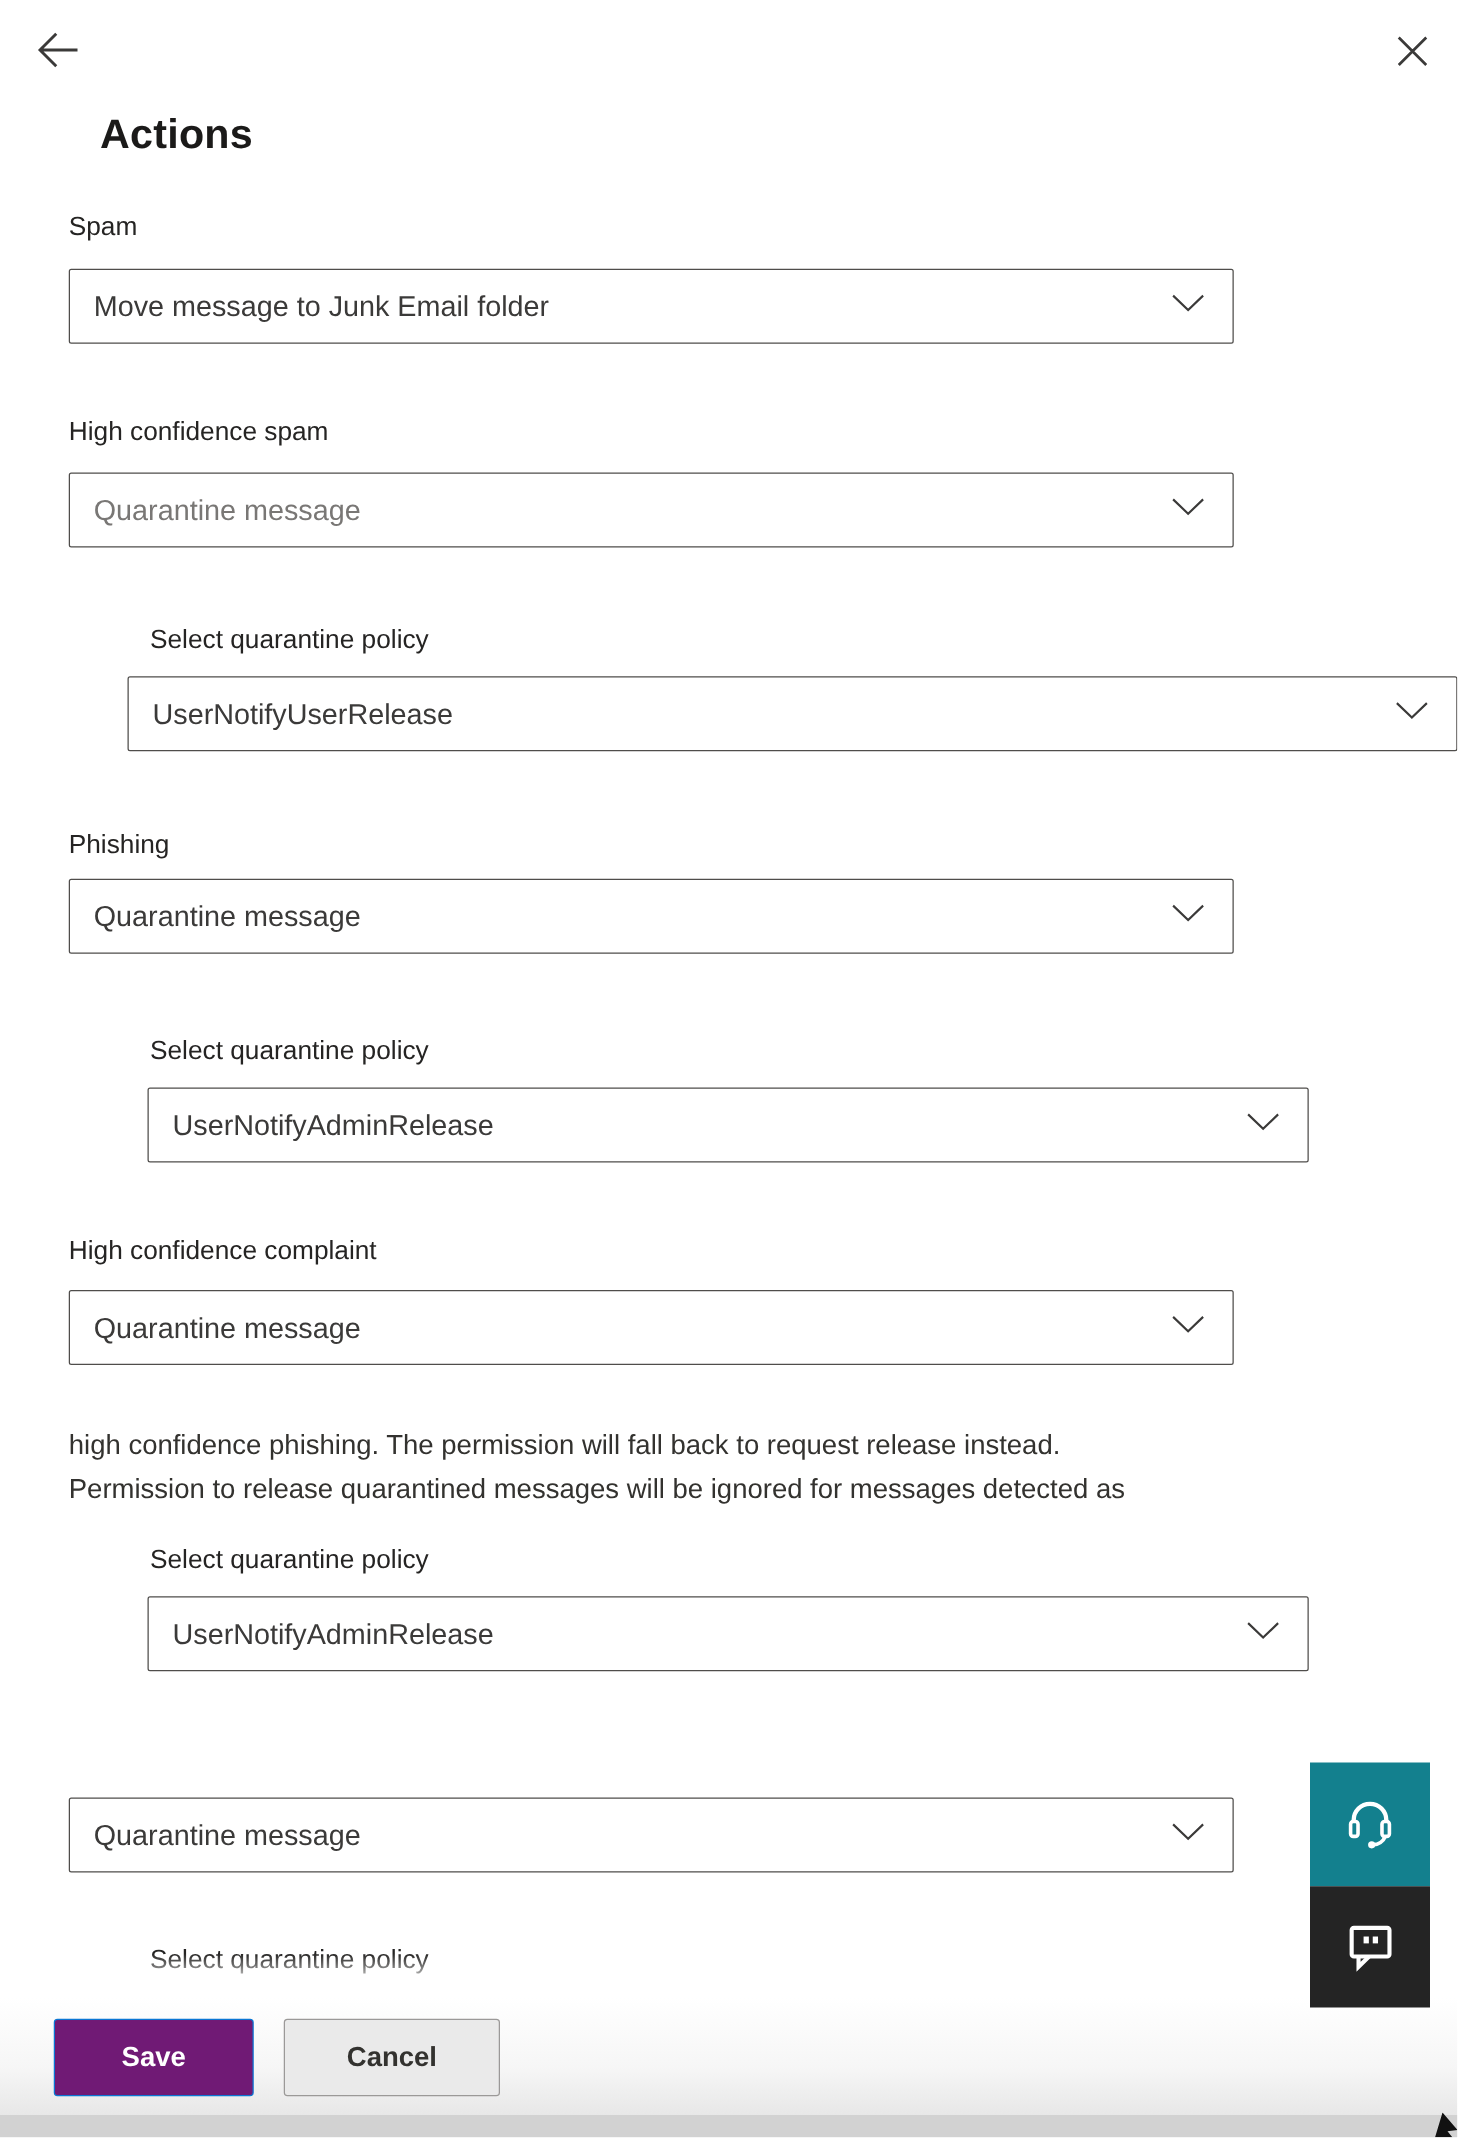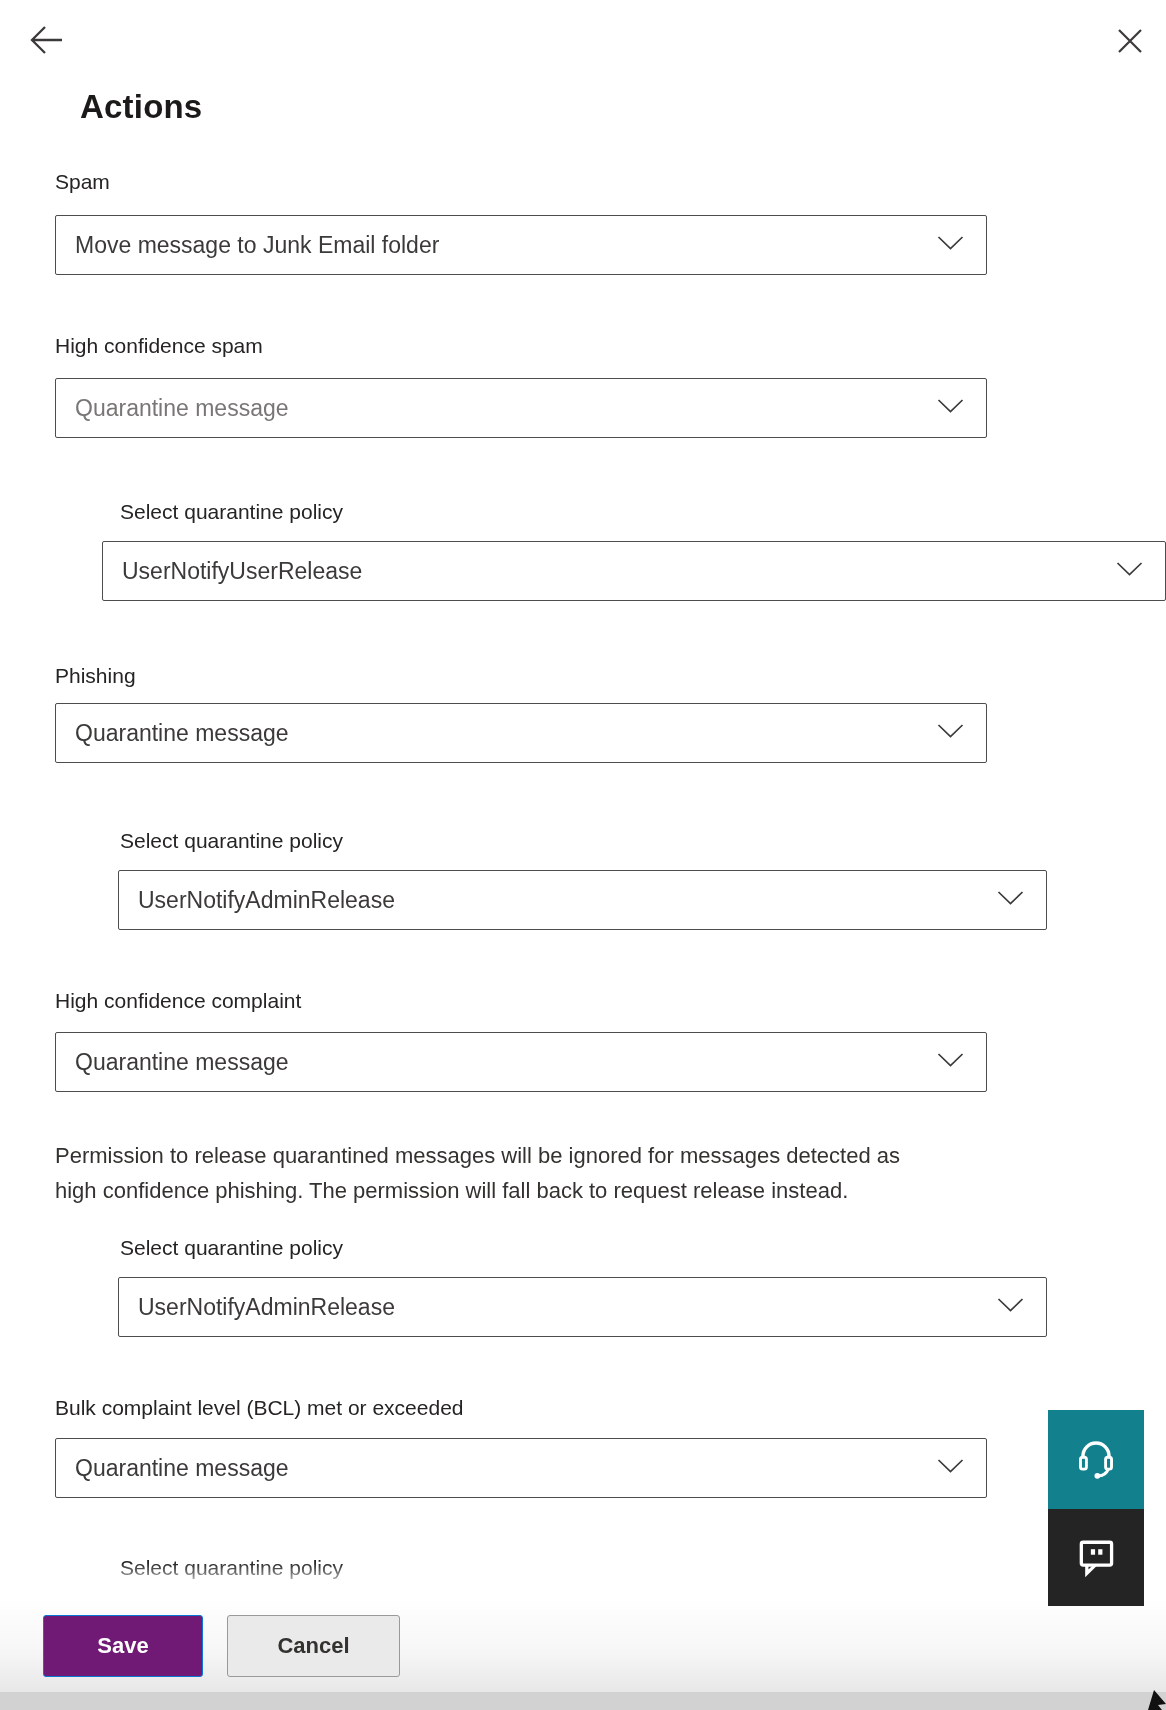--- a/index.html
+++ b/index.html
@@ -115,35 +115,34 @@
   <div class="combo" style="left:55px;top:1032px;width:932px;" role="combobox">
     <span class="val">Quarantine message</span>
     <span class="chev">
       <svg width="27" height="15" viewBox="0 0 27 15">
           <path d="M1.5 1.5 L13.5 13 L25.5 1.5" fill="none" stroke="#3b3a39" stroke-width="1.7"></path>
         </svg>
     </span>
   </div>
 
   <div class="note">
+    <div>high confidence phishing. The permission will fall back to request release instead.</div>
     <div>Permission to release quarantined messages will be ignored for messages detected as</div>
-    <div>high confidence phishing. The permission will fall back to request release instead.</div>
   </div>
 
   <div class="fld-label" style="left:120px;top:1236px;">Select quarantine policy</div>
   <div class="combo" style="left:118px;top:1277px;width:929px;" role="combobox">
     <span class="val">UserNotifyAdminRelease</span>
     <span class="chev">
       <svg width="27" height="15" viewBox="0 0 27 15">
           <path d="M1.5 1.5 L13.5 13 L25.5 1.5" fill="none" stroke="#3b3a39" stroke-width="1.7"></path>
         </svg>
     </span>
   </div>
 
-  <div class="fld-label" style="left:55px;top:1396px;">Bulk complaint level (BCL) met or exceeded</div>
   <div class="combo" style="left:55px;top:1438px;width:932px;" role="combobox">
     <span class="val">Quarantine message</span>
     <span class="chev">
       <svg width="27" height="15" viewBox="0 0 27 15">
           <path d="M1.5 1.5 L13.5 13 L25.5 1.5" fill="none" stroke="#3b3a39" stroke-width="1.7"></path>
         </svg>
     </span>
   </div>
 
   <div class="clip-wrap">

